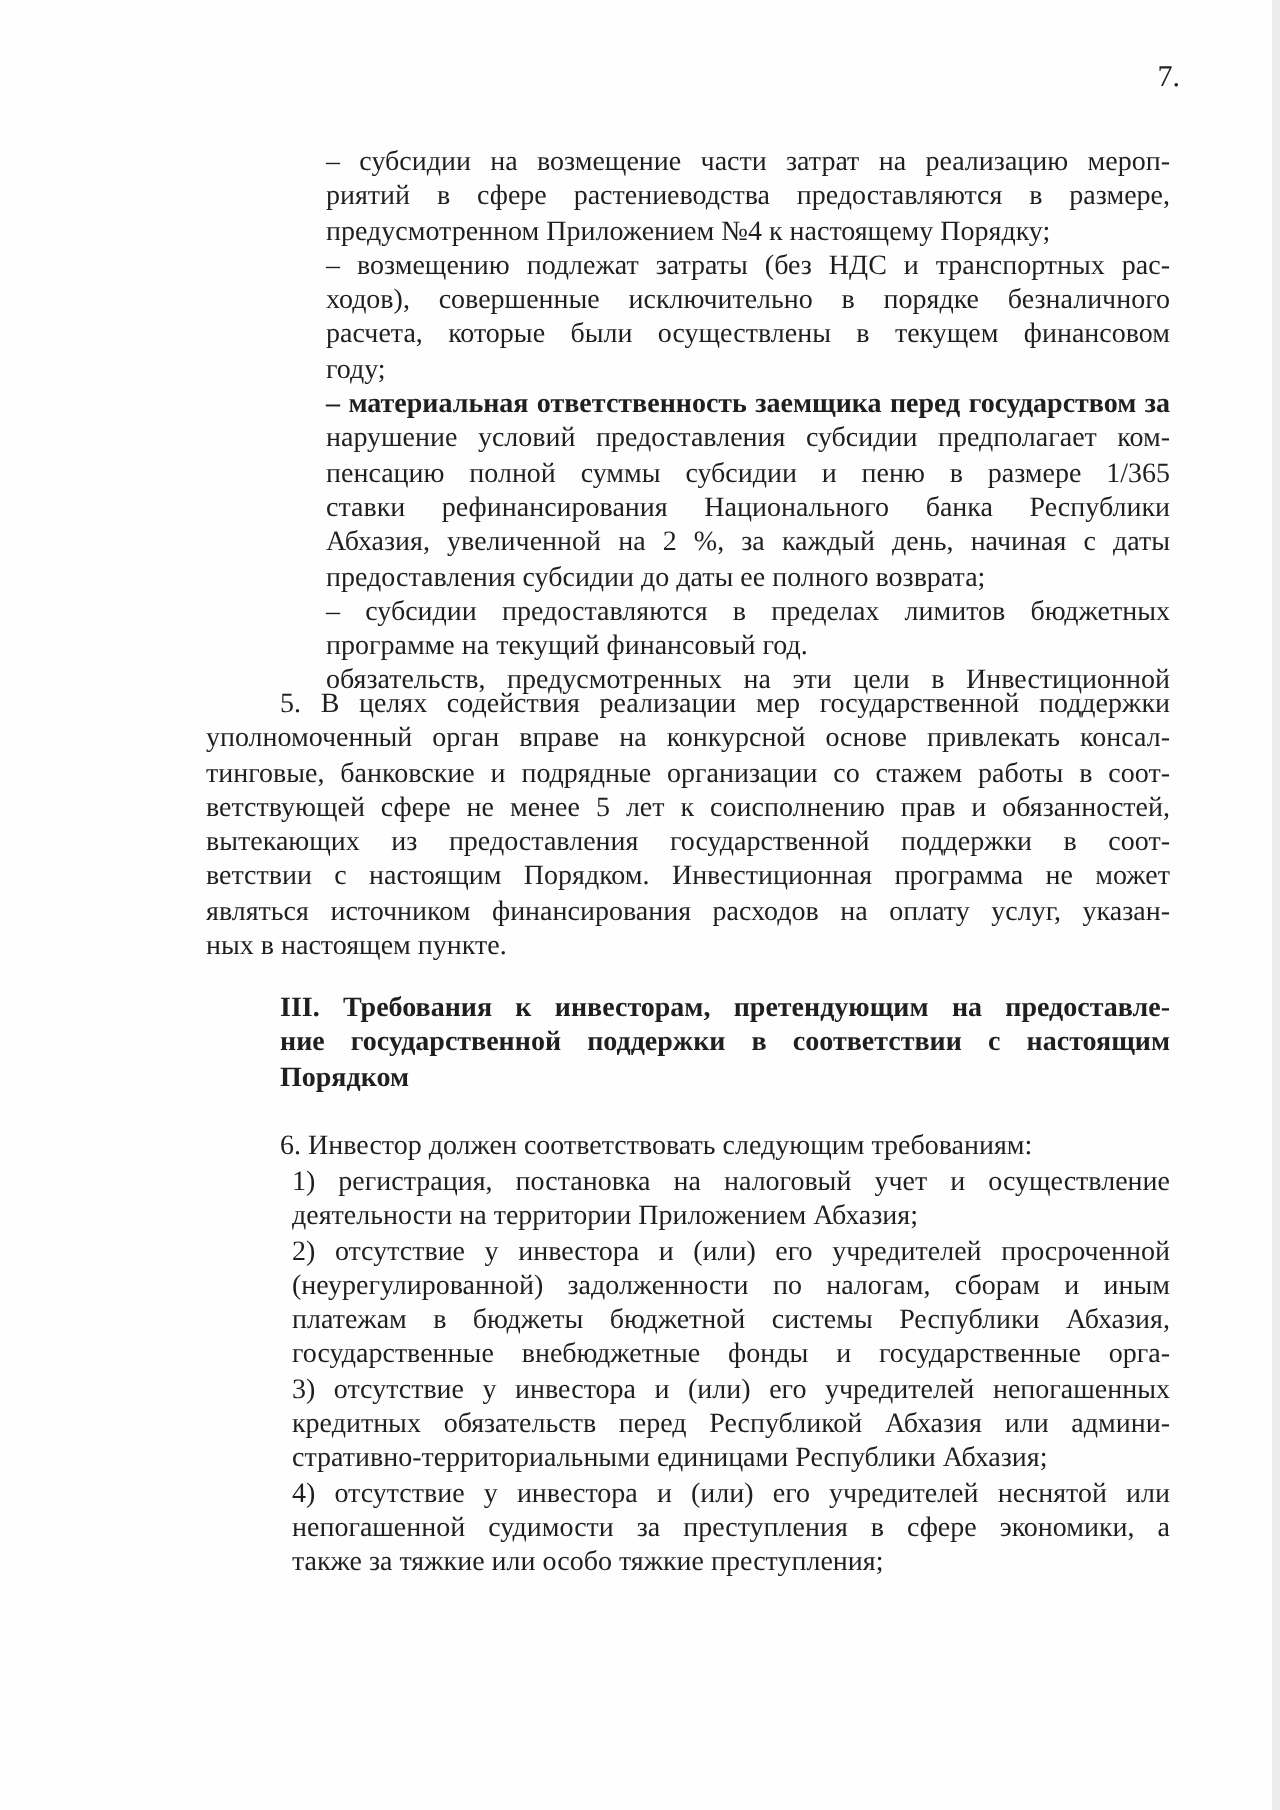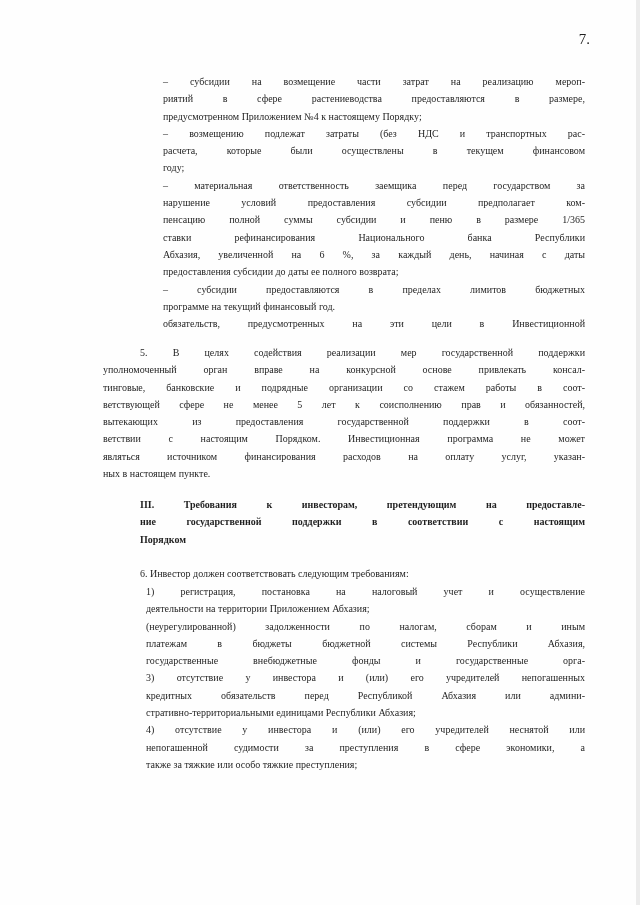--- a/index.html
+++ b/index.html
@@ -3,21 +3,21 @@
 <meta charset="utf-8">
 <style>
   html, body { margin: 0; padding: 0; }
   body {
     width: 640px; height: 905px; background: #ffffff; position: relative; overflow: hidden;
     font-family: "Liberation Serif", "DejaVu Serif", serif; color: #1f1f1f;
   }
   .page { position: absolute; left: 0; top: 0; width: 640px; height: 905px; background: #fefefe; }
   .edge { position: absolute; right: 0; top: 0; width: 4px; height: 905px; background: #ececec; }
   .page-number { position: absolute; top: 31px; left: 560px; width: 30px; text-align: right; font-size: 15px; }
-  .text { font-size: 10px; line-height: 17.3px; text-align: justify; }
+  .text { font-size: 14px; line-height: 17.3px; text-align: justify; }
   .block { position: absolute; }
   .line { display: block; text-align: justify; text-align-last: justify; white-space: nowrap; }
   .line.last { text-align-last: left; }
   .heading { font-weight: bold; }
 </style>
 </head>
 <body>
 
 <div class="page">
   <div class="edge"></div>
@@ -25,29 +25,30 @@
   <div class="page-number">7.</div>
 
   <div class="block text" style="left:163px; top:73px; width:422px;">
     <div>
       <span class="line"><span style="white-space: nowrap;">– субсидии на возмещение части затрат на реализацию мероп-</span></span>
       <span class="line"><span style="white-space: nowrap;">риятий в сфере растениеводства предоставляются в размере,</span></span>
       <span class="line last"><span>предусмотренном Приложением №4 к настоящему Порядку;</span></span>
     </div>
     <div>
       <span class="line"><span style="white-space: nowrap;">– возмещению подлежат затраты (без НДС и транспортных рас-</span></span>
+      <span class="line"><span style="white-space: nowrap;">ходов), совершенные исключительно в порядке безналичного</span></span>
       <span class="line"><span style="white-space: nowrap;">расчета, которые были осуществлены в текущем финансовом</span></span>
       <span class="line last"><span>году;</span></span>
     </div>
     <div>
-      <span class="line"><span style="white-space: nowrap;">– материальная ответственность заемщика перед государством за</span></span>
+      <span class="line"><span style="white-space: nowrap; font-weight: bold;">– материальная ответственность заемщика перед государством за</span></span>
       <span class="line"><span style="white-space: nowrap;">нарушение условий предоставления субсидии предполагает ком-</span></span>
       <span class="line"><span style="white-space: nowrap; margin-top: 40px;">пенсацию полной суммы субсидии и пеню в размере 1/365</span></span>
       <span class="line"><span style="white-space: nowrap;">ставки рефинансирования Национального банка Республики</span></span>
-      <span class="line"><span style="white-space: nowrap;">Абхазия, увеличенной на 6 %, за каждый день, начиная с даты</span></span>
+      <span class="line"><span style="white-space: nowrap;">Абхазия, увеличенной на 2 %, за каждый день, начиная с даты</span></span>
       <span class="line last"><span>предоставления субсидии до даты ее полного возврата;</span></span>
     </div>
     <div>
       <span class="line"><span style="white-space: nowrap;">– субсидии предоставляются в пределах лимитов бюджетных</span></span>
       <span class="line last"><span>программе на текущий финансовый год.</span></span>
       <span class="line"><span style="white-space: nowrap;">обязательств, предусмотренных на эти цели в Инвестиционной</span></span>
     </div>
   </div>
 
   <div class="block text" style="left:103px; top:344px; width:482px;">
@@ -70,20 +71,21 @@
   <div class="block text" style="left:140px; top:565px; width:445px;">
     <span class="line last"><span>6. Инвестор должен соответствовать следующим требованиям:</span></span>
   </div>
 
   <div class="block text" style="left:146px; top:583px; width:439px;">
     <div>
       <span class="line"><span style="white-space: nowrap; margin-top: 36px;">1) регистрация, постановка на налоговый учет и осуществление</span></span>
       <span class="line last"><span>деятельности на территории Приложением Абхазия;</span></span>
     </div>
     <div>
+      <span class="line"><span style="white-space: nowrap;">2) отсутствие у инвестора и (или) его учредителей просроченной</span></span>
       <span class="line"><span style="white-space: nowrap;">(неурегулированной) задолженности по налогам, сборам и иным</span></span>
       <span class="line"><span style="white-space: nowrap;">платежам в бюджеты бюджетной системы Республики Абхазия,</span></span>
       <span class="line"><span style="white-space: nowrap;">государственные внебюджетные фонды и государственные орга-</span></span>
     </div>
     <div>
       <span class="line"><span style="white-space: nowrap;">3) отсутствие у инвестора и (или) его учредителей непогашенных</span></span>
       <span class="line"><span style="white-space: nowrap;">кредитных обязательств перед Республикой Абхазия или админи-</span></span>
       <span class="line last"><span>стративно-территориальными единицами Республики Абхазия;</span></span>
     </div>
     <div>

